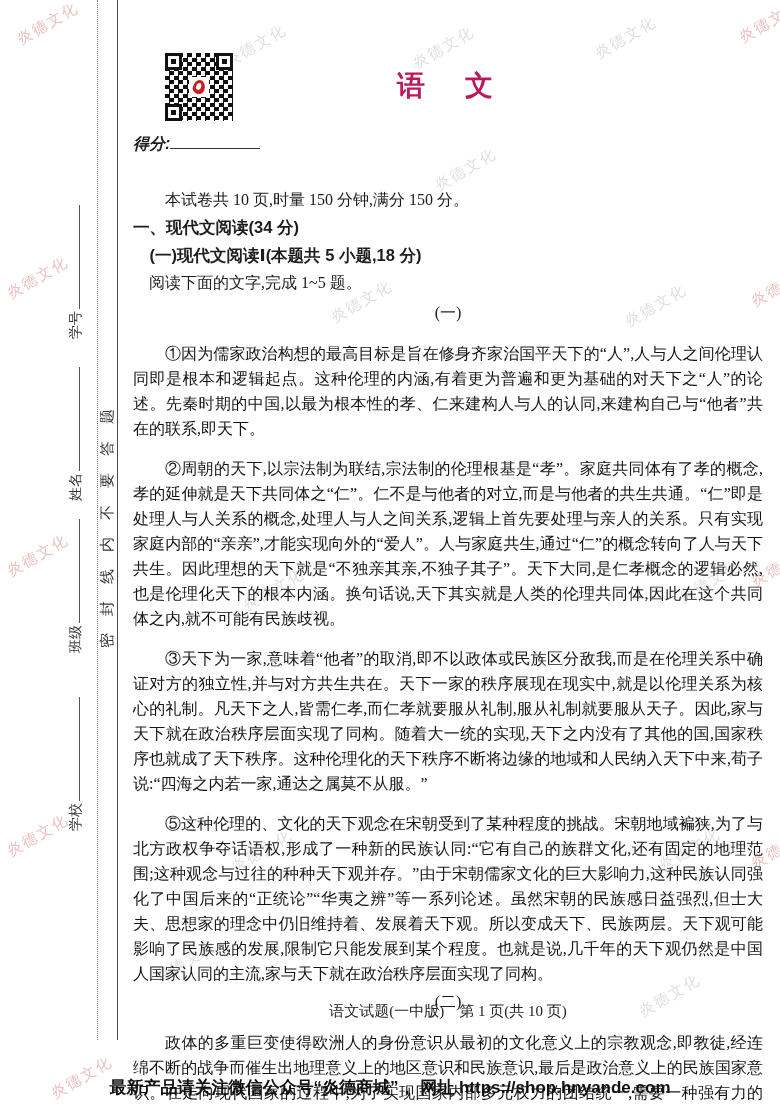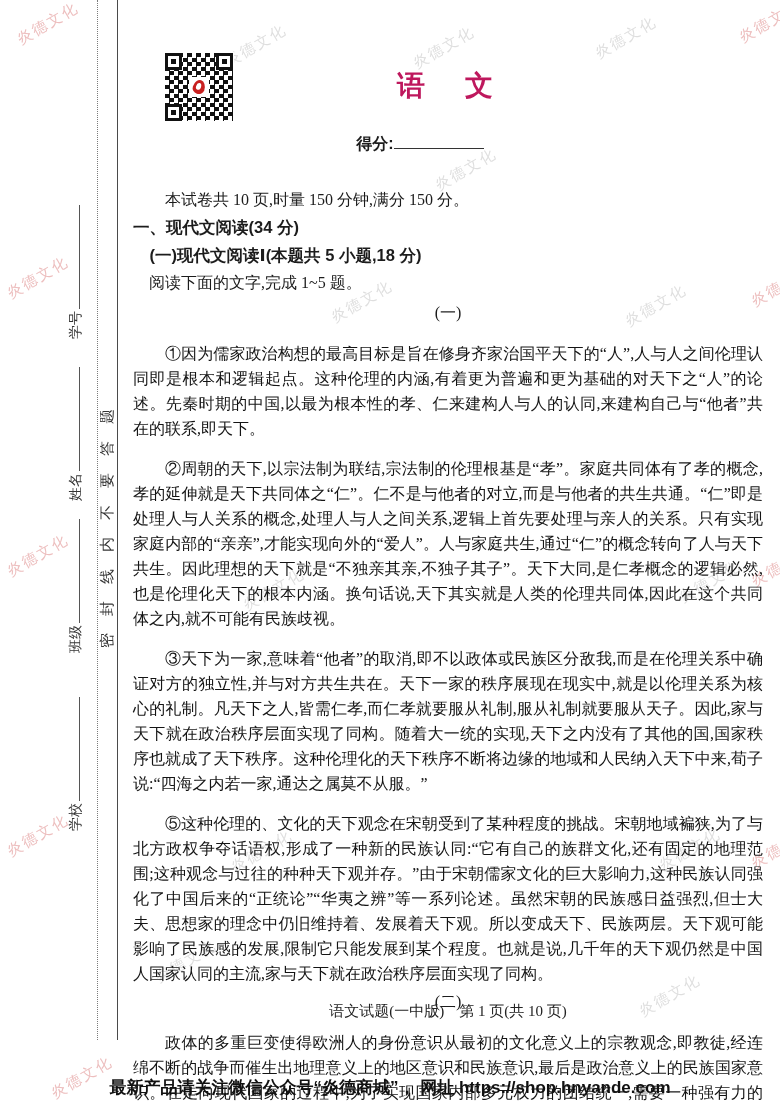--- a/index.html
+++ b/index.html
@@ -80,23 +80,23 @@
   .flame {
     position:absolute; left:4px; top:3px; width:12px; height:14px;
     background:#c82020; border-radius:50% 50% 50% 50% / 60% 60% 40% 40%;
     transform:rotate(18deg);
   }
   .flame:before {
     content:""; position:absolute; left:3px; top:3px; width:5px; height:7px;
     background:#fff; border-radius:50% 50% 50% 50% / 60% 60% 40% 40%;
   }
 
-  .score-line { text-align:center; padding-right:56px; margin-top:4px;
+  .score-line { text-align:left; padding-right:56px; margin-top:4px;
     font-size:16px; font-weight:bold;
-    font-family:"Liberation Sans","DejaVu Sans",sans-serif; }
+    font-family:"Liberation Sans","DejaVu Sans",sans-serif;font-style:italic; }
   .score-blank { display:inline-block; width:90px; border-bottom:1px solid #333; height:14px; }
 
   .intro { margin-top:32px; font-size:16px; line-height:26px; text-indent:2em; }
 
   .h-main { font-size:16.5px; font-weight:bold; line-height:28px;
     font-family:"Liberation Sans","DejaVu Sans",sans-serif; }
   .h-sub  { font-size:16.5px; font-weight:bold; line-height:28px; text-indent:1em;
     font-family:"Liberation Sans","DejaVu Sans",sans-serif; }
   .h-inst { font-size:16px; line-height:28px; text-indent:1em; }
 

